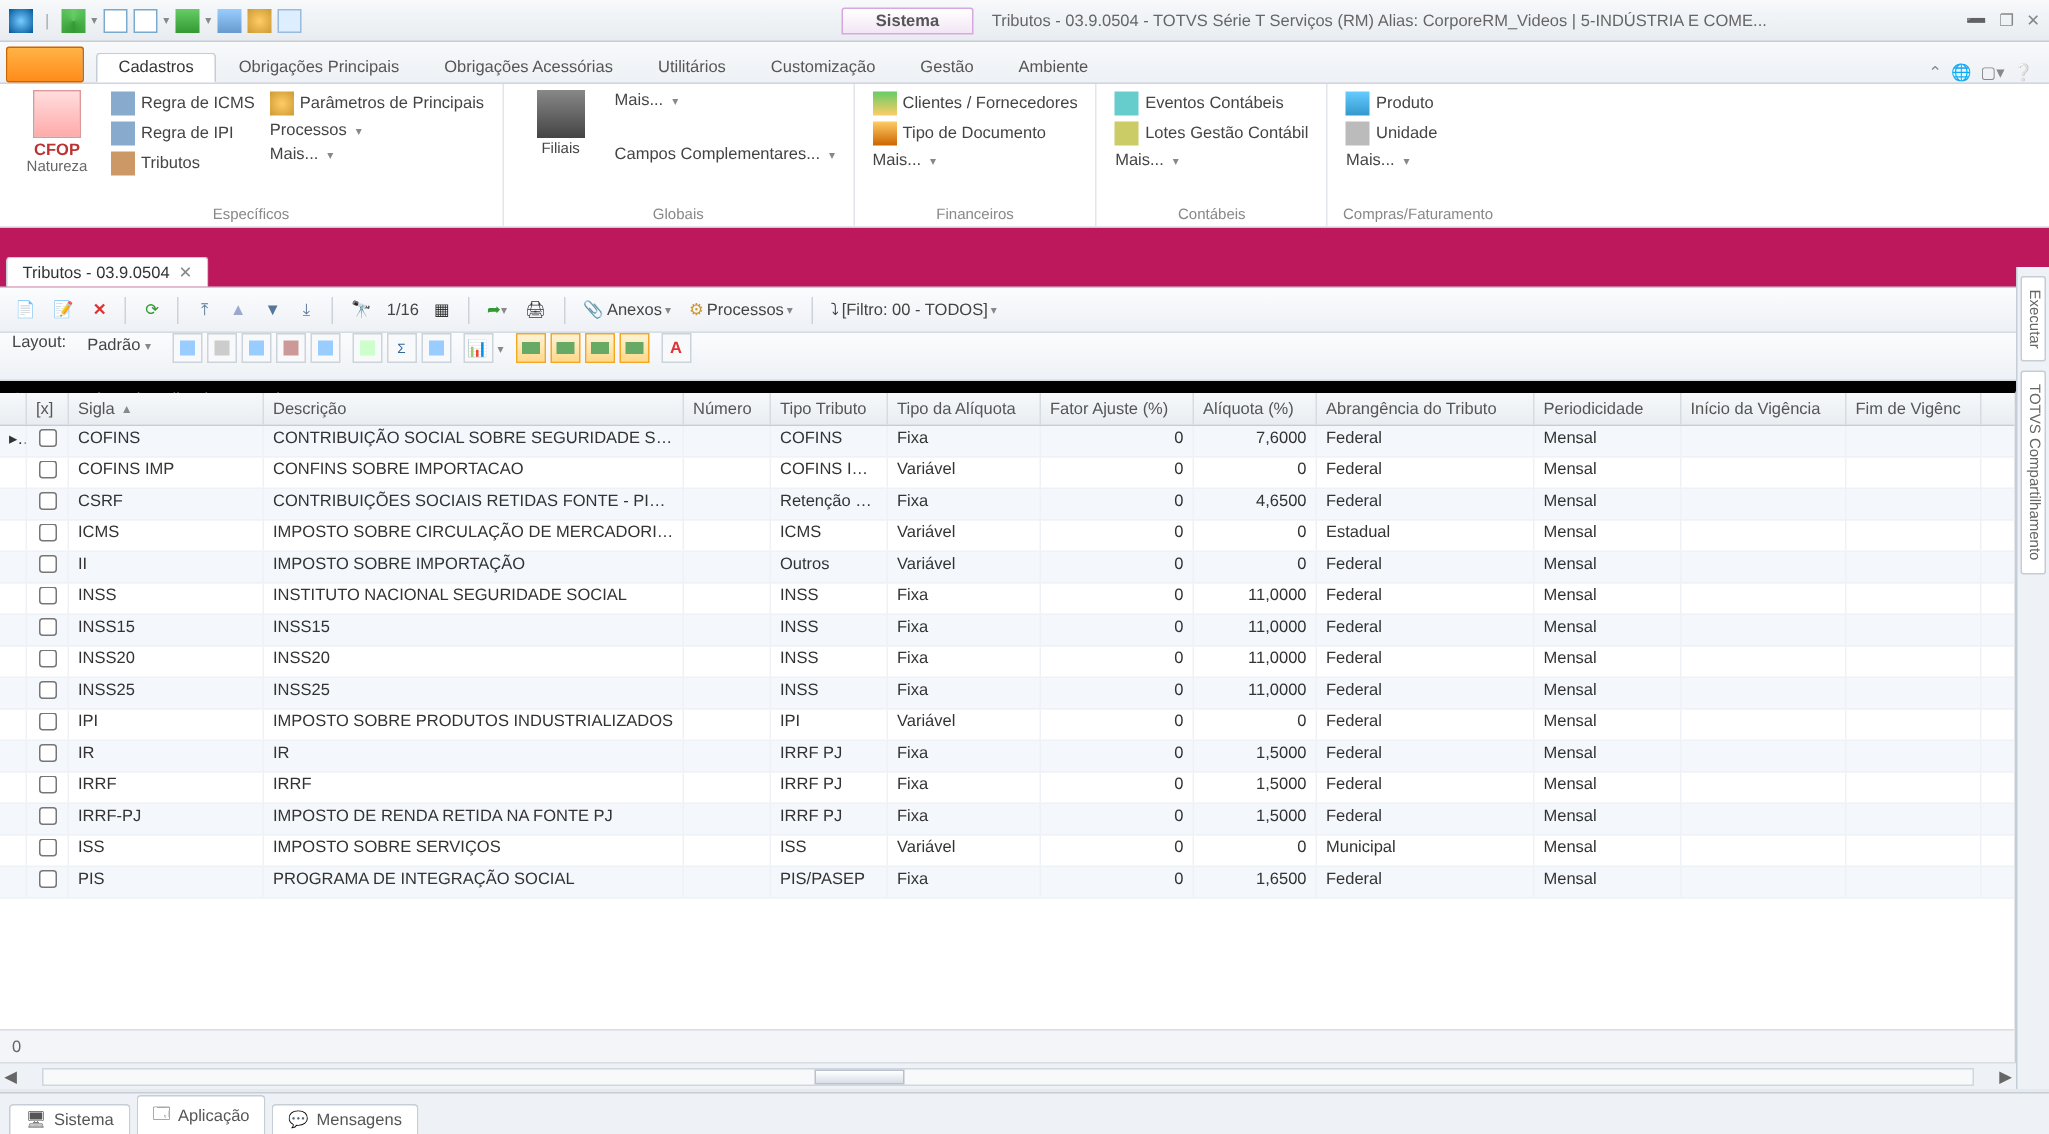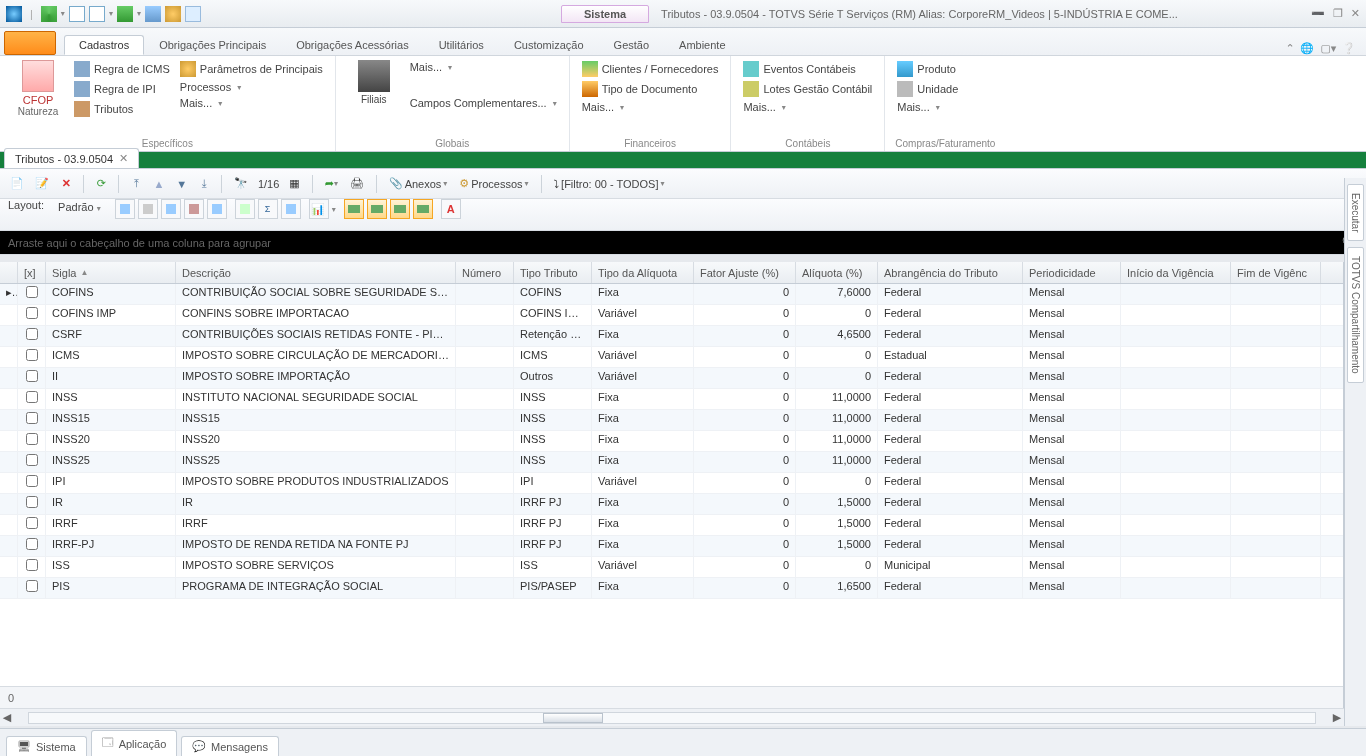--- a/index.html
+++ b/index.html
@@ -19,28 +19,28 @@
 .ribbon-tab { padding: 3px 14px; color: #555; cursor: pointer; border: 1px solid transparent; }
 .ribbon-tab.active { background: #fff; border: 1px solid #c5cdd6; border-bottom: 1px solid #fff; border-radius: 3px 3px 0 0; color: #333; }
 .ribbon-tabs .rt-right { margin-left: auto; display: flex; gap: 6px; padding-right: 10px; color: #888; }
 
 .ribbon-body { height: 96px; background: #fff; border-bottom: 1px solid #c5cdd6; display: flex; }
 .ribbon-group { border-right: 1px solid #e2e6eb; padding: 4px 10px 2px 10px; display: flex; flex-direction: column; }
 .ribbon-group .rg-content { flex: 1; display: flex; gap: 6px; align-items: flex-start; }
 .ribbon-group .rg-title { text-align: center; color: #888; font-size: 10px; padding-top: 2px; }
 .rg-big { display: flex; flex-direction: column; align-items: center; width: 56px; cursor: pointer; }
 .rg-big .rg-big-icon { width: 32px; height: 32px; margin-bottom: 2px; }
-.rg-big .rg-big-label { color: #b33; font-weight: normal; font-size: 11px; }
+.rg-big .rg-big-label { color: #b33; font-weight: bold; font-size: 11px; }
 .rg-big .rg-big-sub { color: #666; font-size: 10px; }
 .rg-col { display: flex; flex-direction: column; gap: 2px; }
 .rg-item { display: flex; align-items: center; gap: 4px; padding: 1px 2px; cursor: pointer; color: #444; white-space: nowrap; }
 .rg-item .ic { width: 16px; height: 16px; display: inline-block; }
 .rg-item .dd { font-size: 8px; color: #888; margin-left: 2px; }
 
-.doc-tabs { height: 17px; background: #15803d; display: flex; align-items: flex-end; border-bottom: 1px solid #c5cdd6; padding-left: 4px; }
+.doc-tabs { height: 40px; background: #be185d; display: flex; align-items: flex-end; border-bottom: 1px solid #c5cdd6; padding-left: 4px; }
 .doc-tab { background: #fff; border: 1px solid #c5cdd6; border-bottom: none; padding: 3px 10px; border-radius: 3px 3px 0 0; display: flex; align-items: center; gap: 6px; }
 .doc-tab .x { color: #888; cursor: pointer; }
 
 .toolbar1 { height: 30px; background: linear-gradient(#fbfcfe,#eef1f5); border-bottom: 1px solid #d7dce2; display: flex; align-items: center; padding: 0 6px; gap: 4px; }
 .toolbar1 .tbtn { min-width: 18px; height: 20px; display: flex; align-items: center; justify-content: center; padding: 0 3px; cursor: pointer; border: 1px solid transparent; border-radius: 2px; }
 .toolbar1 .tsep { width: 1px; height: 18px; background: #ccd3da; margin: 0 4px; }
 .toolbar1 .tlabel { color: #444; padding: 0 2px; }
 .toolbar1 .dd { font-size: 8px; color: #888; }
 
 .toolbar2 { height: 32px; background: linear-gradient(#fbfcfe,#eef1f5); border-bottom: 1px solid #d7dce2; display: flex; align-items: flex-start; padding: 0 8px; gap: 4px; }

